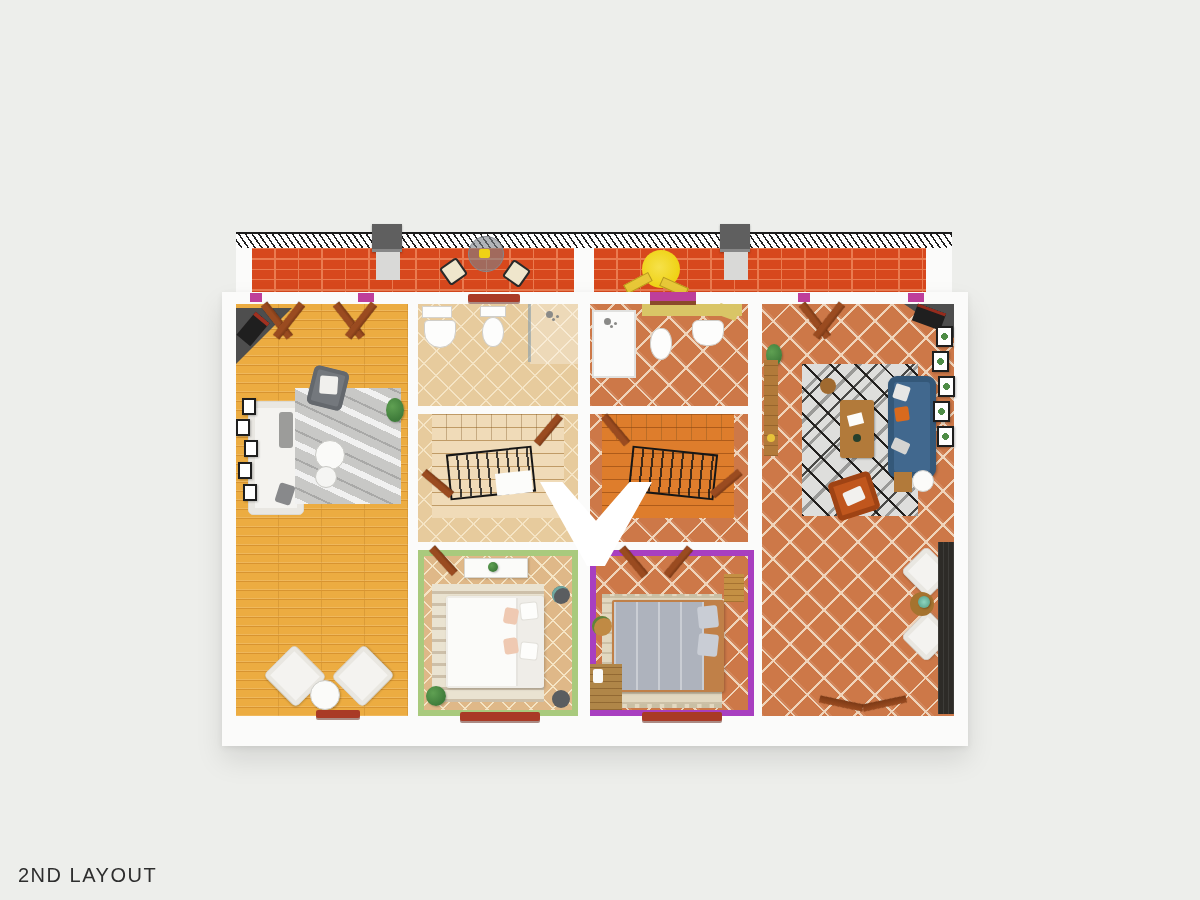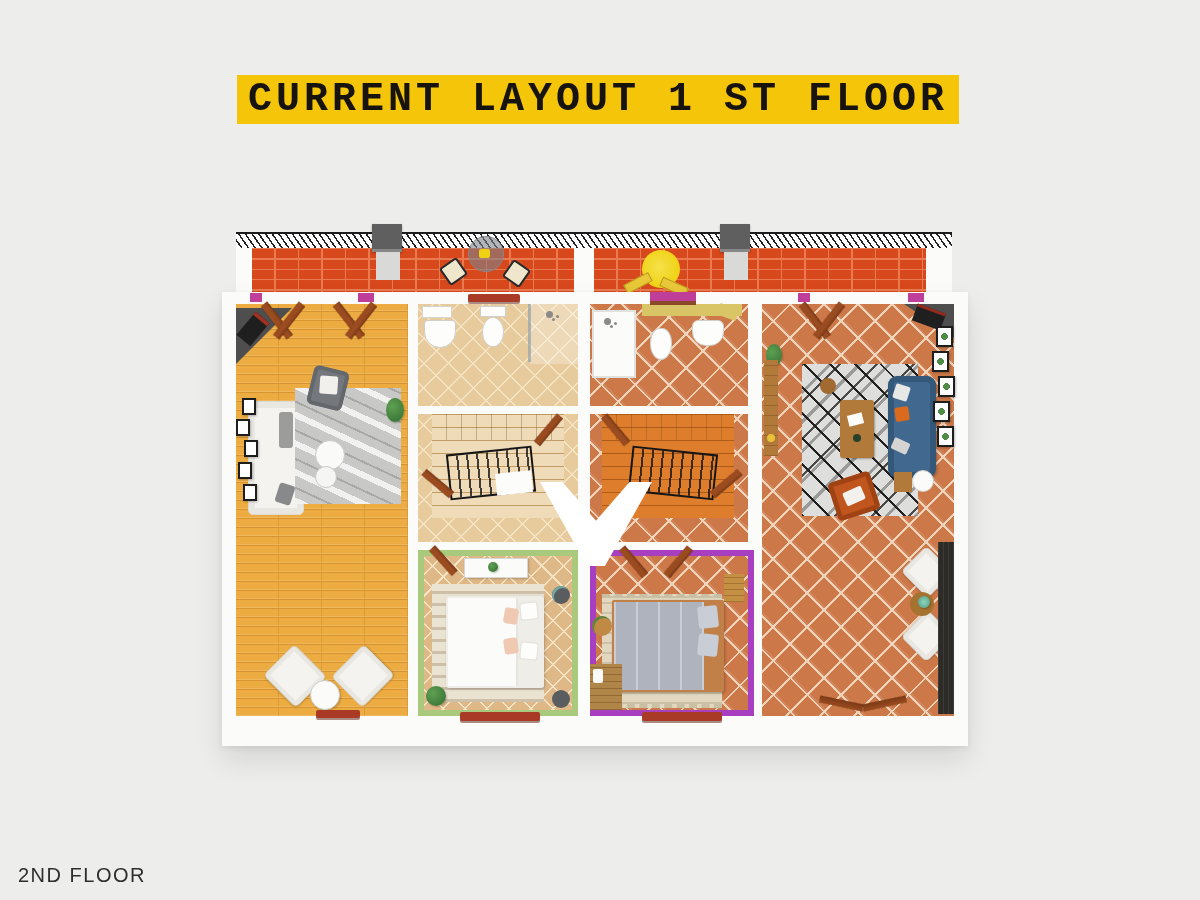--- a/index.html
+++ b/index.html
@@ -54,23 +54,20 @@
   .frame .leaf{position:absolute;inset:2px;background:radial-gradient(circle at 50% 50%,#4E8C46 0 40%,transparent 42%);}
   .circle{border-radius:50%;}
   .plant{background:radial-gradient(circle at 35% 35%,#5FA052,var(--plant-green) 70%);border-radius:50%;box-shadow:1px 1px 2px rgba(0,0,0,.25);}
   .arrow{background:#fff;clip-path:polygon(0 0,20% 0,50% 46%,80% 0,100% 0,58% 100%,42% 100%);filter:drop-shadow(0 1px 1px rgba(0,0,0,.15));}
 </style>
 </head>
 <body>
 
 <div class="stage">
 
-  <div class="abs banner" style="left:237px;top:75px;width:722px;height:49px;">
-    <span>CURRENT LAYOUT 1 ST FLOOR</span>
-  </div>
 
   <div class="abs" style="left:222px;top:216px;width:746px;height:530px;">
 
     <div class="abs railing" style="left:14px;top:16px;width:716px;height:16px;"></div>
     <div class="abs" style="left:14px;top:32px;width:16px;height:52px;background:var(--wall);"></div>
     <div class="abs brick" style="left:30px;top:32px;width:322px;height:52px;"></div>
     <div class="abs" style="left:352px;top:32px;width:20px;height:52px;background:var(--wall);"></div>
     <div class="abs brick" style="left:372px;top:32px;width:332px;height:52px;"></div>
     <div class="abs" style="left:704px;top:32px;width:26px;height:52px;background:var(--wall);"></div>
     <div class="abs chimney" style="left:150px;top:8px;width:30px;height:28px;"></div>
@@ -245,16 +242,16 @@
     <div class="abs" style="left:686px;top:77px;width:16px;height:9px;background:var(--planter-magenta);z-index:4;"></div>
     <div class="abs sill" style="left:246px;top:78px;width:52px;height:8px;z-index:4;"></div>
     <div class="abs sill" style="left:94px;top:494px;width:44px;height:8px;z-index:4;"></div>
     <div class="abs sill" style="left:238px;top:496px;width:80px;height:9px;z-index:4;"></div>
     <div class="abs sill" style="left:420px;top:496px;width:80px;height:9px;z-index:4;"></div>
 
     <div class="abs arrow" style="left:318px;top:266px;width:112px;height:84px;z-index:5;"></div>
   </div>
 
   <div class="abs footer-label" style="left:18px;top:864px;">
-    <span>2ND FLOOR</span>
+    <span>2ND LAYOUT</span>
   </div>
 
 </div>
 
 </body></html>

